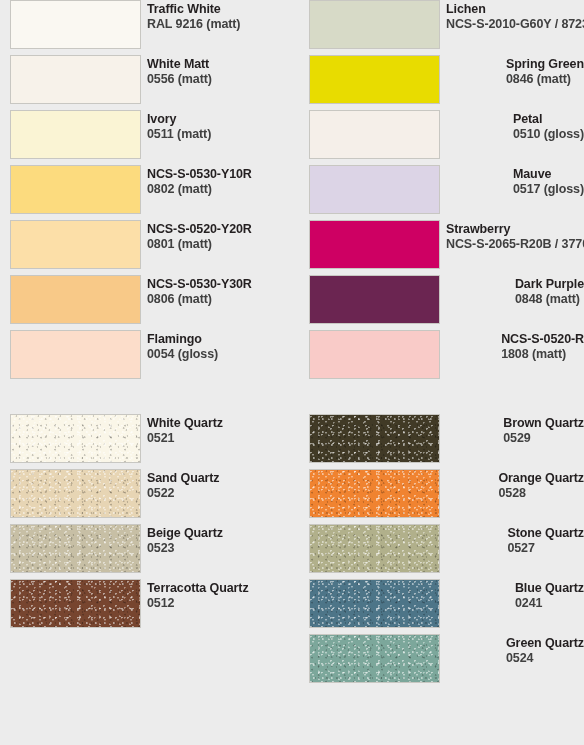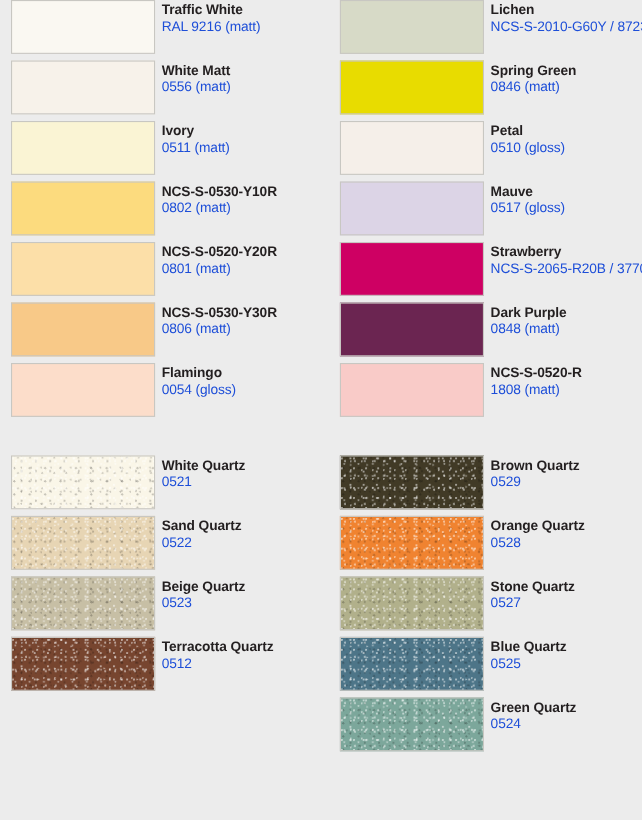--- a/index.html
+++ b/index.html
@@ -30,21 +30,21 @@
     display: flex;
     flex-direction: column;
   }
   .swatch-row {
     display: flex;
     flex-direction: row;
     align-items: flex-start;
     height: 55px;
   }
   .column.col-left .swatch-row { padding-left: 10px; }
-  .column.col-right .swatch-row { padding-left: 17px; }
+  .column.col-right .swatch-row { padding-left: 17px; justify-content: space-between; }
 
   .swatch {
     width: 131px;
     height: 49px;
     flex: 0 0 131px;
     border: 1px solid #c8c7c2;
     box-sizing: border-box;
     position: relative;
     overflow: hidden;
   }
@@ -78,22 +78,22 @@
   }
   .swatch-name {
     font-size: 12.5px;
     font-weight: bold;
     color: #231f20;
     letter-spacing: -0.1px;
     white-space: nowrap;
   }
   .swatch-code {
     font-size: 12.5px;
-    font-weight: normal;
-    color: #1d4ed8;
+    font-weight: bold;
+    color: #404040;
     letter-spacing: -0.1px;
     white-space: nowrap;
   }
   .group-gap {
     width: 584px;
     height: 29px;
   }
 </style>
 </head>
 <body>
@@ -298,21 +298,21 @@
             <div class="swatch-name">Stone Quartz</div>
             <div class="swatch-code">0527</div>
           </div>
         </div>
         <div class="swatch-row">
           <div class="swatch textured" style="background: rgb(77, 117, 136); border-color: rgb(200, 199, 194);">
             <div class="grain"></div>
           </div>
           <div class="labels">
             <div class="swatch-name">Blue Quartz</div>
-            <div class="swatch-code">0525</div>
+            <div class="swatch-code">0241</div>
           </div>
         </div>
         <div class="swatch-row">
           <div class="swatch textured" style="background: rgb(124, 167, 155); border-color: rgb(200, 199, 194);">
             <div class="grain"></div>
           </div>
           <div class="labels">
             <div class="swatch-name">Green Quartz</div>
             <div class="swatch-code">0524</div>
           </div>

